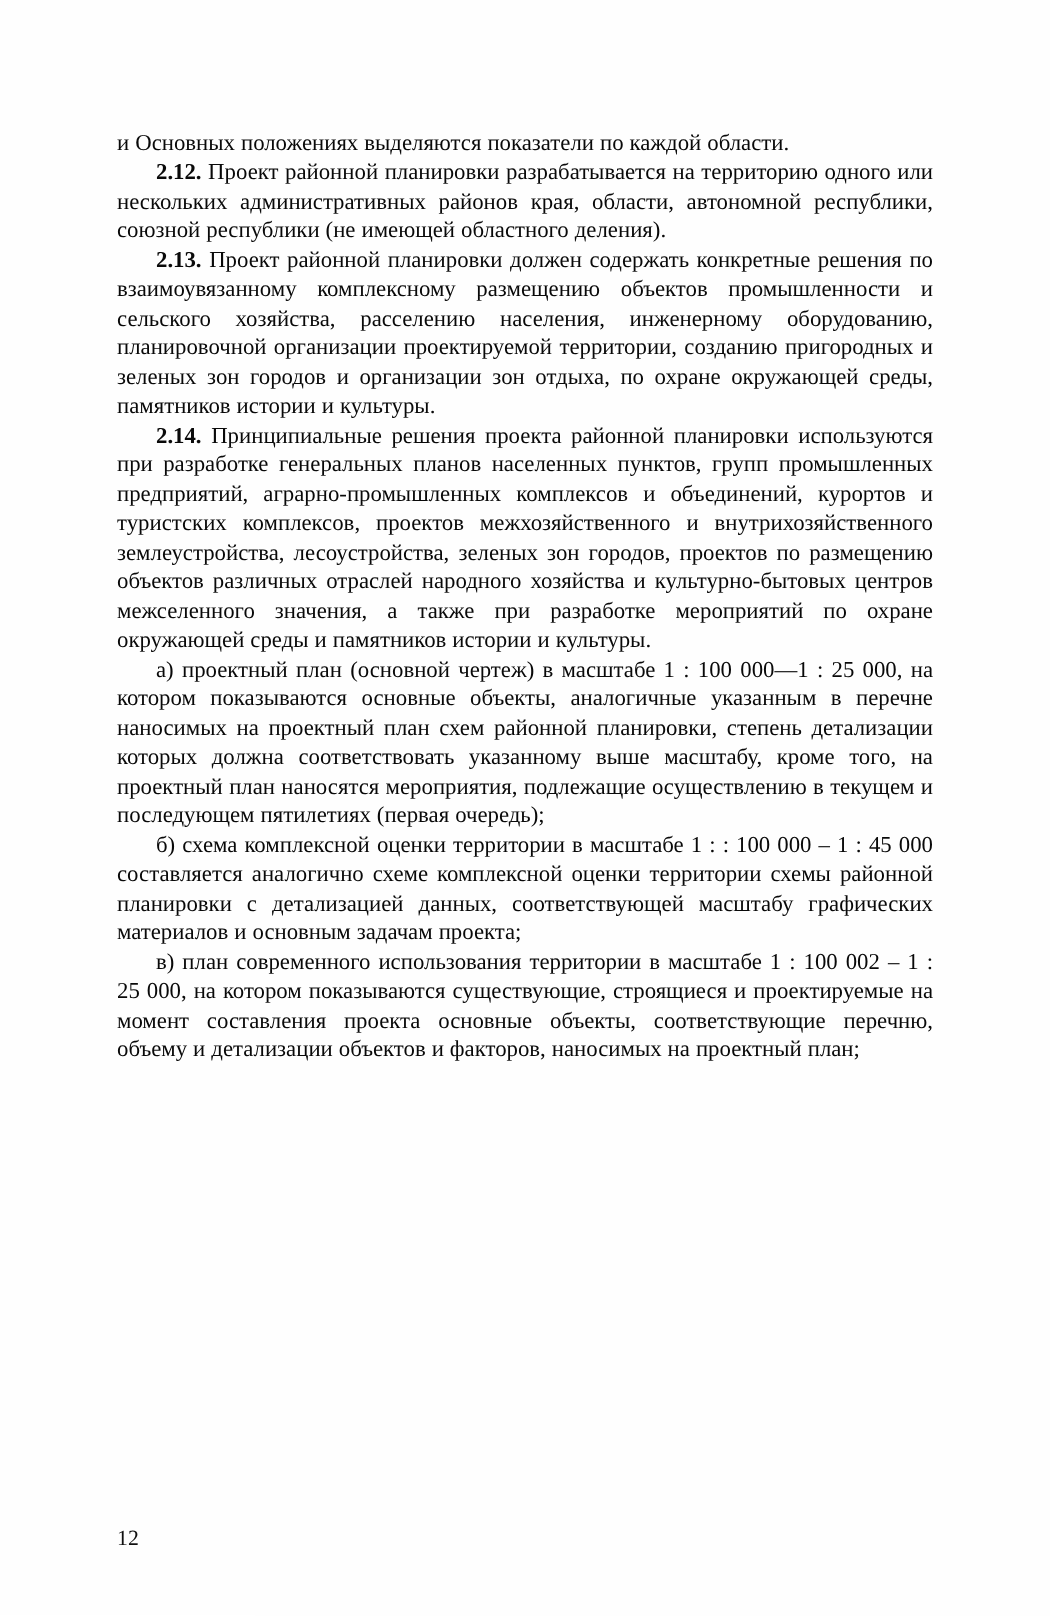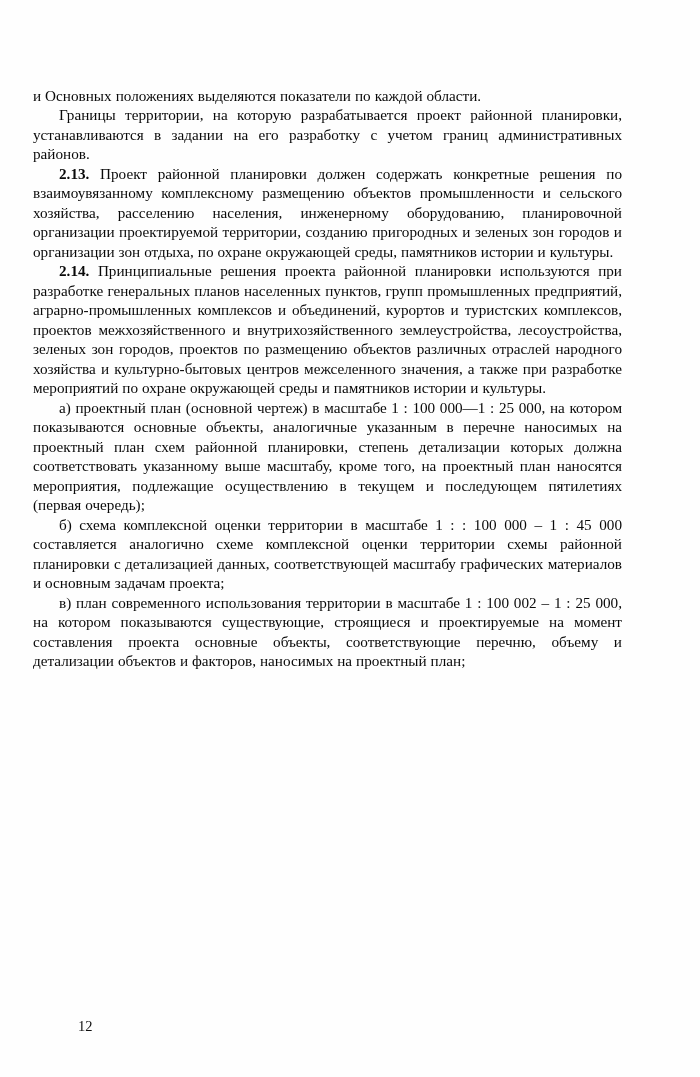--- a/index.html
+++ b/index.html
@@ -12,21 +12,21 @@
     height: 1077px;
     overflow: hidden;
     font-family: "Liberation Serif", "DejaVu Serif", serif;
     color: #000000;
   }
   .page {
     position: relative;
     width: 700px;
     height: 1077px;
     box-sizing: border-box;
-    padding: 86px 78px 0 33px;
+    padding: 86px 78px 0 78px;
     background: #fefefe;
   }
   .body-text {
     font-size: 15.2px;
     line-height: 1.282;
     text-align: justify;
     text-justify: inter-word;
     hyphens: manual;
     color: #090909;
   }
@@ -60,22 +60,22 @@
 </style>
 </head>
 <body>
 
 <div class="page">
 
   <div class="body-text">
 
     <p class="para"><span>и Основных положениях выделяются показатели по каждой области.</span></p>
 
+    <p class="para indent"><span class="bold">2.12.</span><span> Проект районной планировки разрабатывается на территорию одного или нескольких административных районов края, области, автономной республики, союзной республики (не имеющей областного деления).</span></p>
 
-    <p class="para indent"><span>Границы территории, на которую разрабатывается проект районной планировки, устанавливаются в задании на его разработку с учетом границ административных районов.</span></p>
 
     <p class="para indent"><span class="bold">2.13.</span><span> Проект районной планировки должен содержать конкретные решения по взаимоувязанному комплексному размещению объектов промышленности и сельского хозяйства, расселению населения, инженерному оборудованию, планировочной организации проектируемой территории, созданию пригородных и зеленых зон городов и организации зон отдыха, по охране окружающей среды, памятников истории и культуры.</span></p>
 
     <p class="para indent"><span class="bold">2.14.</span><span> Принципиальные решения проекта районной планировки используются при разработке генеральных планов населенных пунктов, групп промышленных предприятий, аграрно-промышленных комплексов и объединений, курортов и туристских комплексов, проектов межхозяйственного и внутрихозяйственного землеустройства, лесоустройства, зеленых зон городов, проектов по размещению объектов различных отраслей народного хозяйства и культурно-бытовых центров межселенного значения, а также при разработке мероприятий по охране окружающей среды и памятников истории и культуры.</span></p>
 
 
     <p class="para indent"><span>а) проектный план (основной чертеж) в масштабе 1 : 100 000—1 : 25 000, на котором показываются основные объекты, аналогичные указанным в перечне наносимых на проектный план схем районной планировки, степень детализации которых должна соответствовать указанному выше масштабу, кроме того, на проектный план наносятся мероприятия, подлежащие осуществлению в текущем и последующем пятилетиях (первая очередь);</span></p>
 
     <p class="para indent"><span>б) схема комплексной оценки территории в масштабе 1 : : 100 000 – 1 : 45 000 составляется аналогично схеме комплексной оценки территории схемы районной планировки с детализацией данных, соответствующей масштабу графических материалов и основным задачам проекта;</span></p>
 

